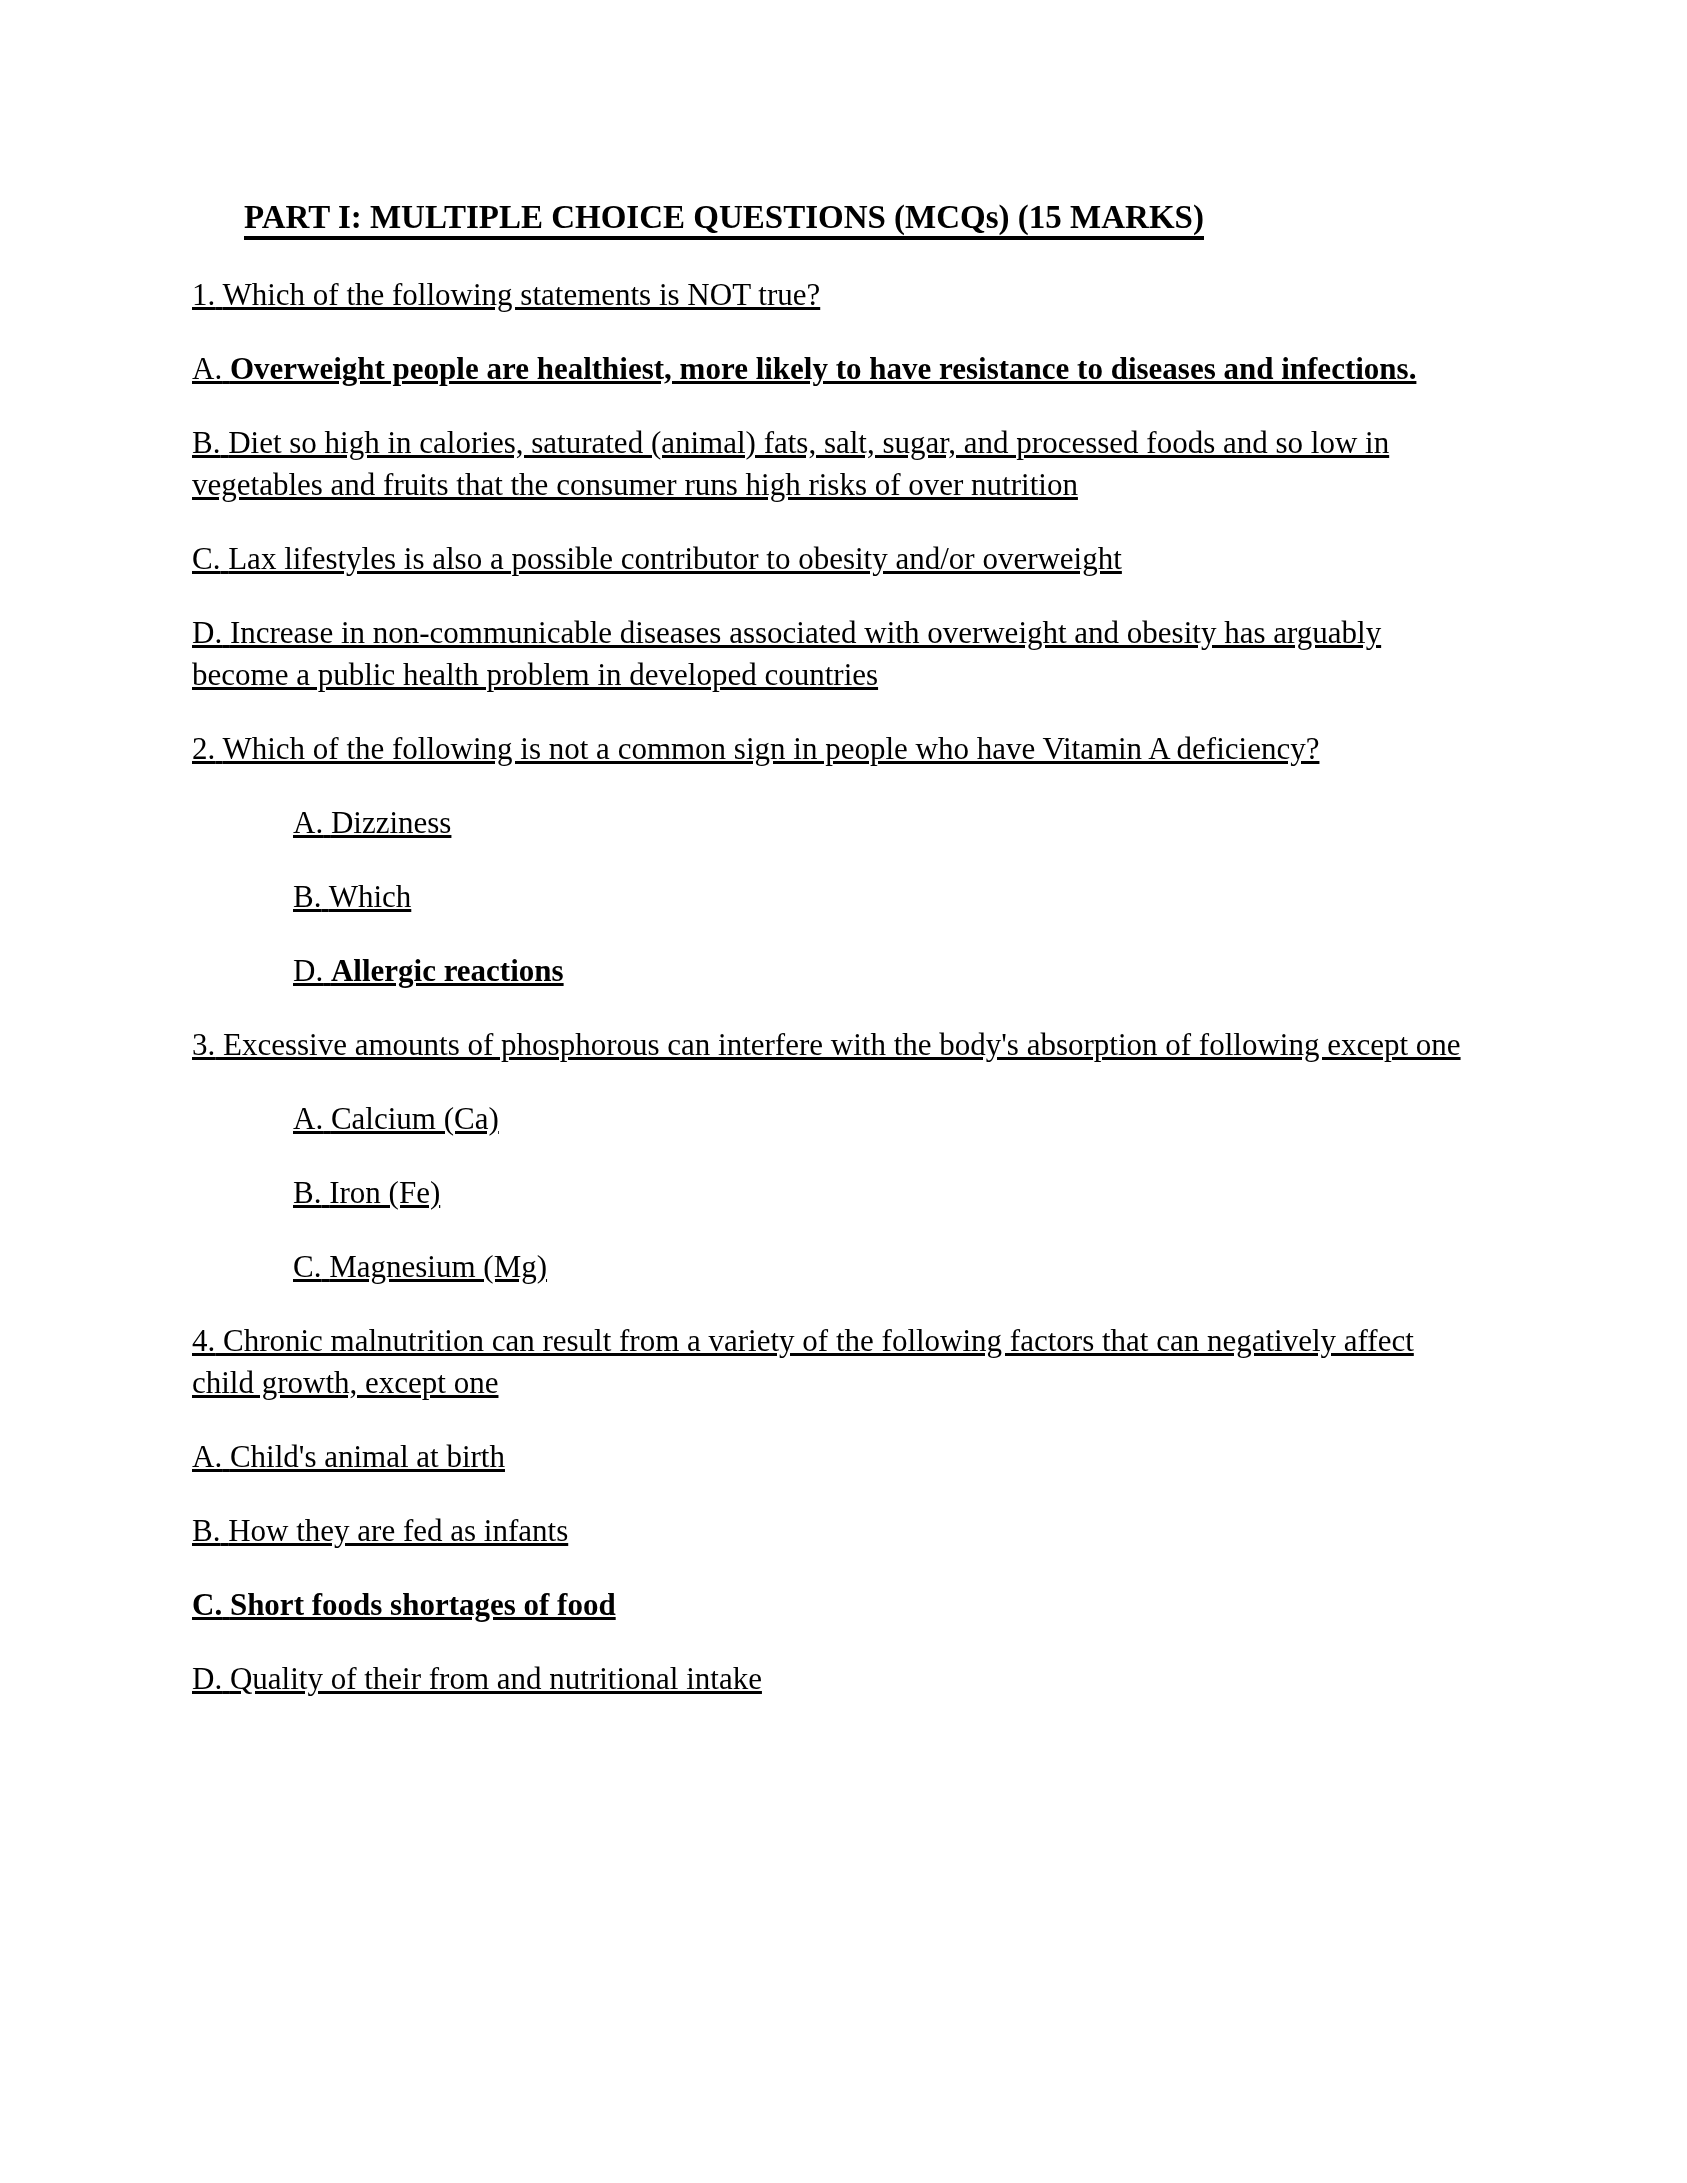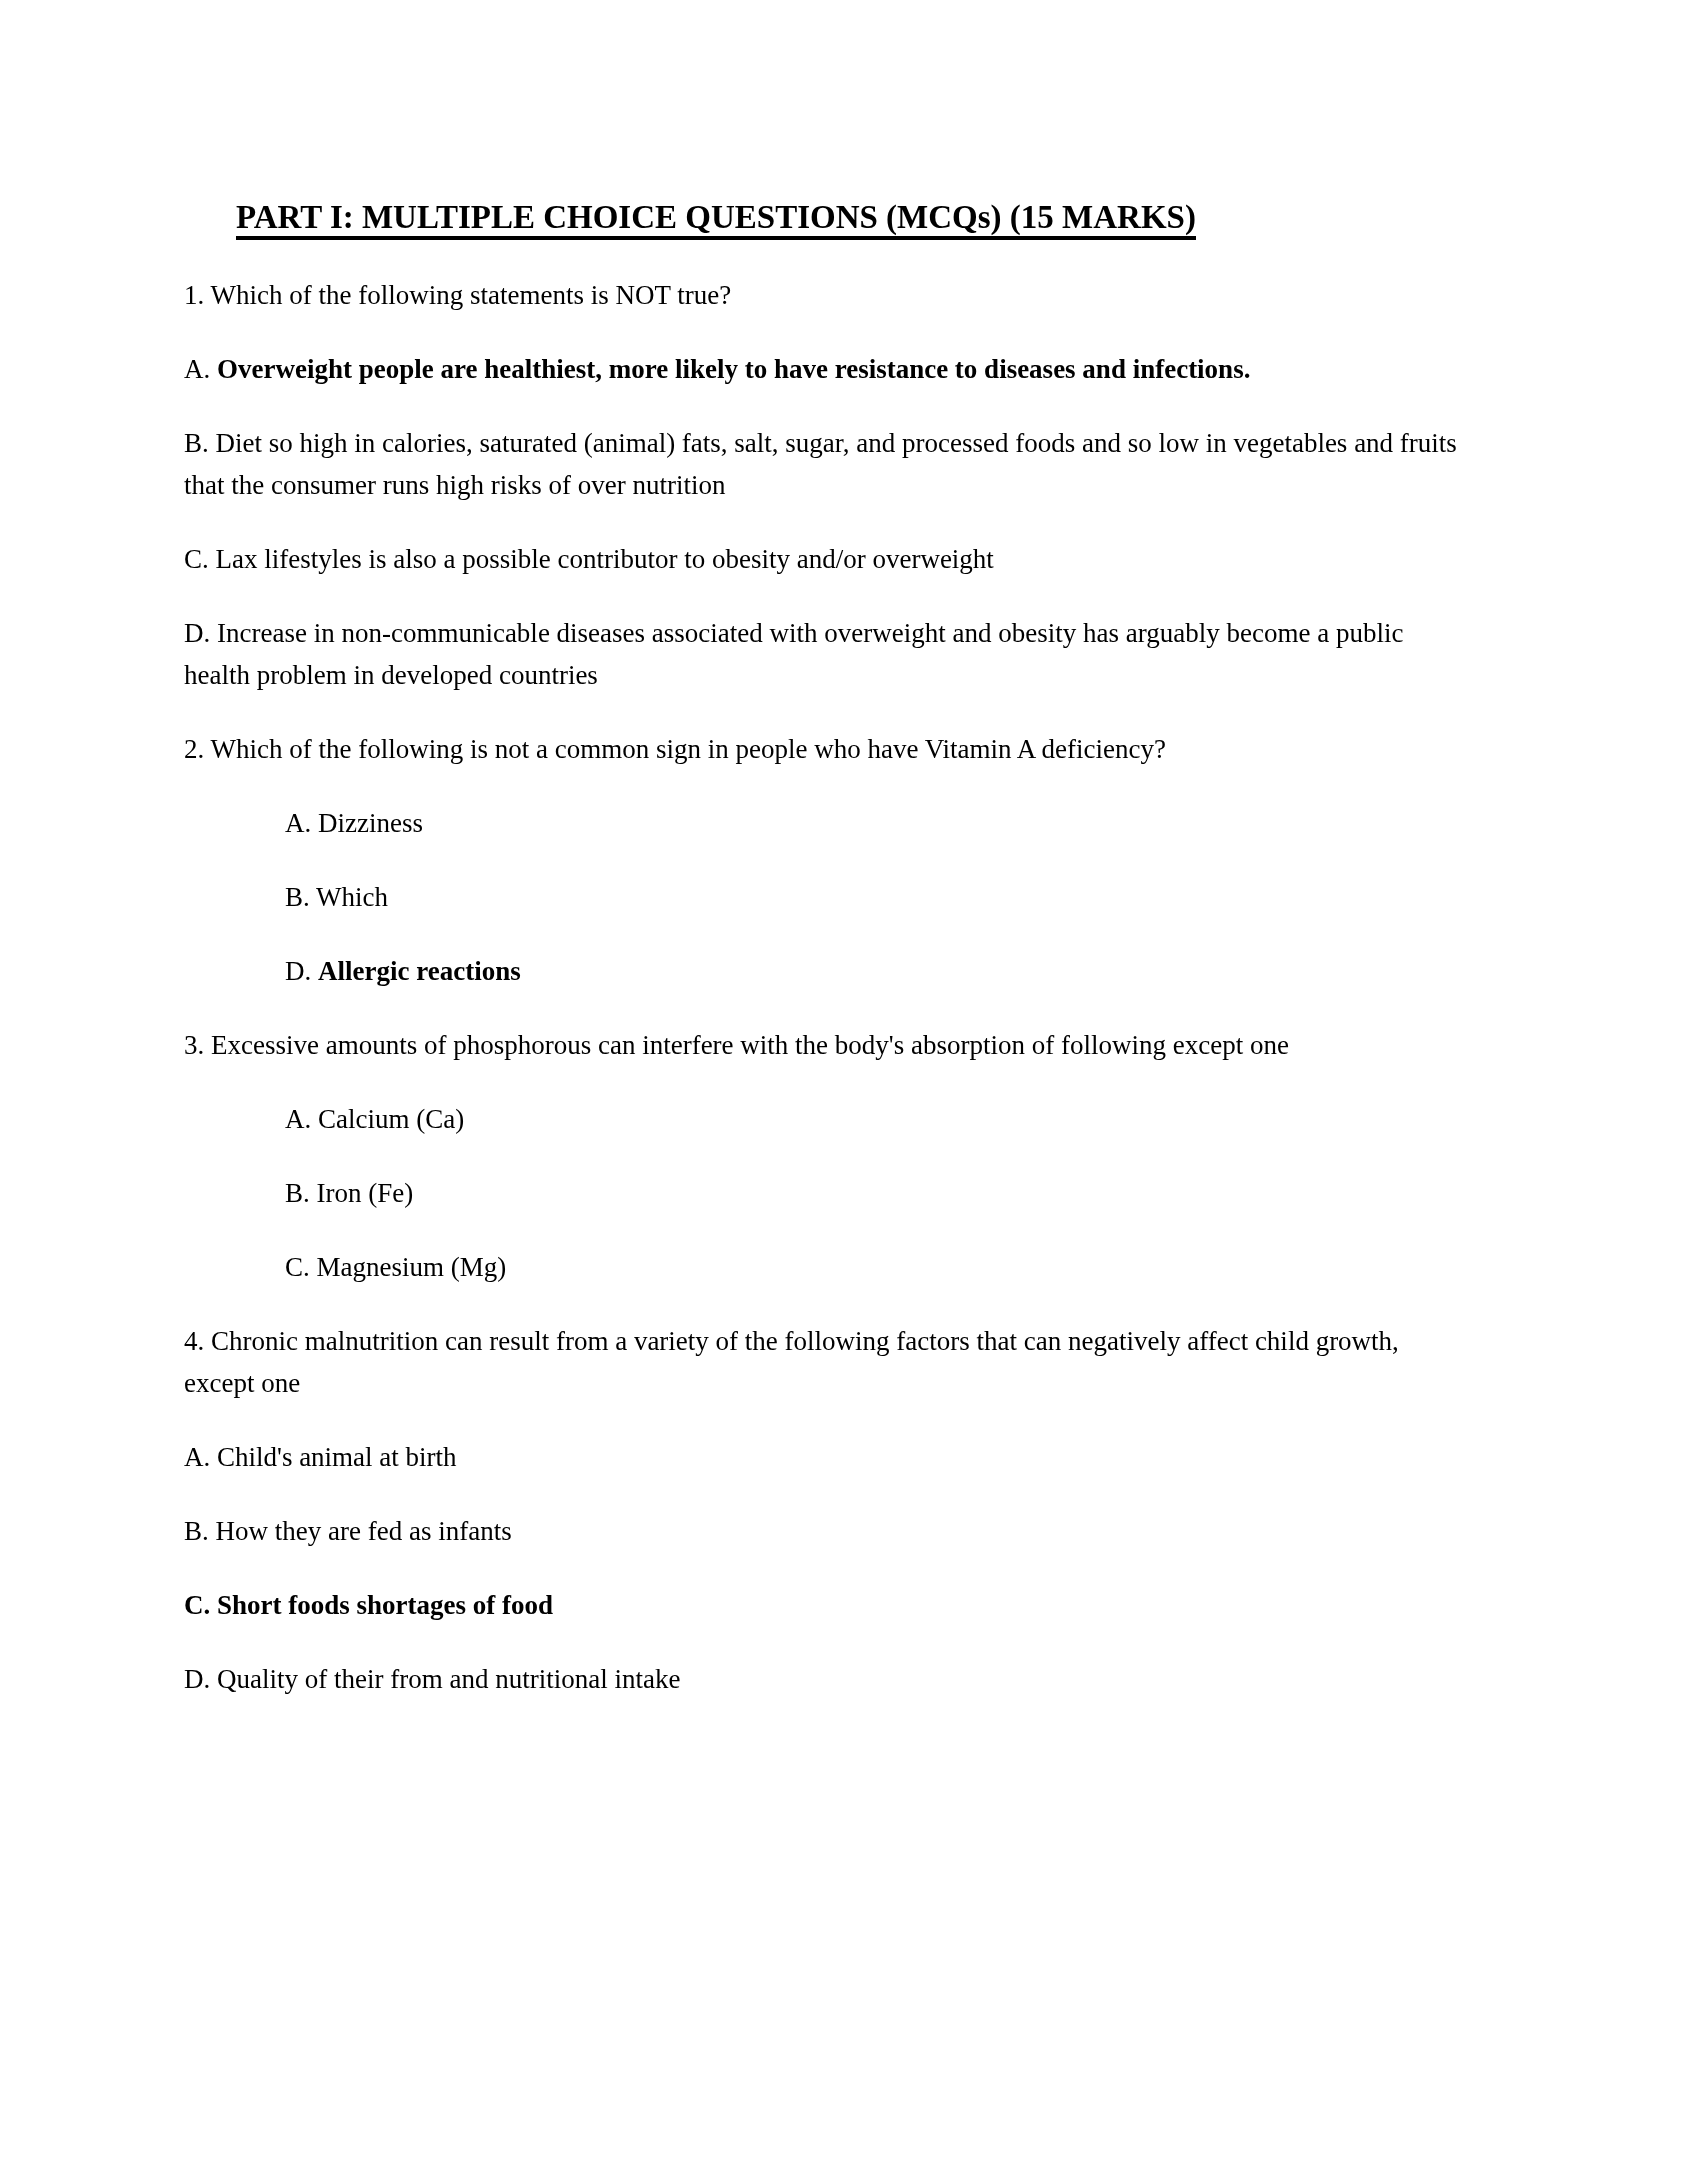--- a/index.html
+++ b/index.html
@@ -10,38 +10,39 @@
     width: 1687px;
     height: 2183px;
     background: #ffffff;
     color: #000000;
     font-family: "Liberation Serif", "DejaVu Serif", serif;
     position: relative;
     overflow: hidden;
   }
   .content {
     position: absolute;
-    left: 184px;
+    left: 192px;
     top: 196px;
     width: 1291px;
   }
   .title {
     font-size: 33px;
     line-height: 42px;
     font-weight: 700;
     margin: 0 0 36px 52px;
   }
   .title .u {
     border-bottom: 4.6px solid #000000;
     padding-bottom: 1.3px;
   }
   p {
-    font-size: 27px;
+    font-size: 31px;
     line-height: 42px;
     margin: 0 0 32px 0;
+    text-decoration: underline;
   }
   p.indent {
     margin-left: 101px;
   }
   .b {
     font-weight: 700;
   }
 </style>
 </head>
 <body>

